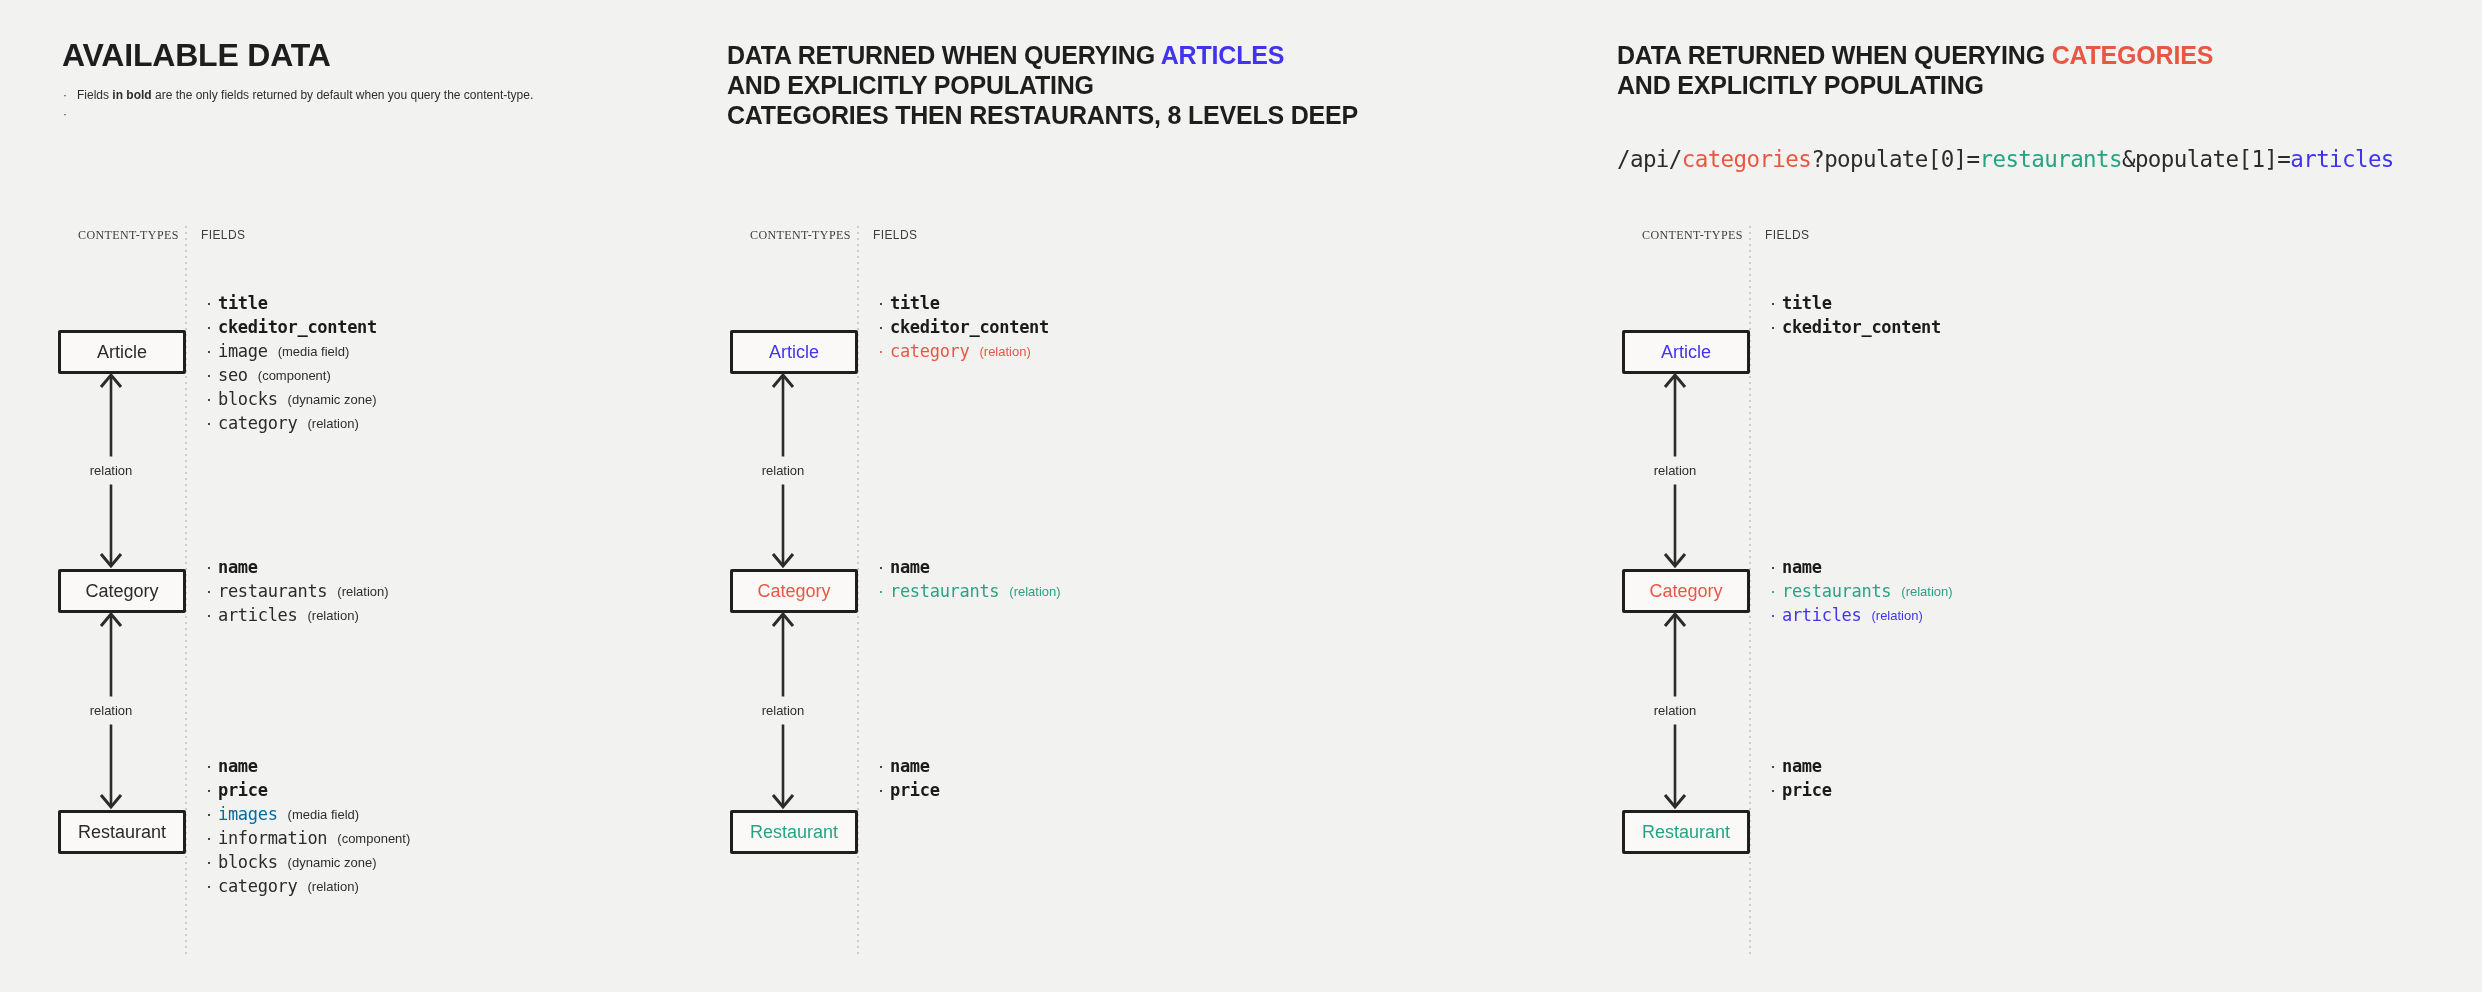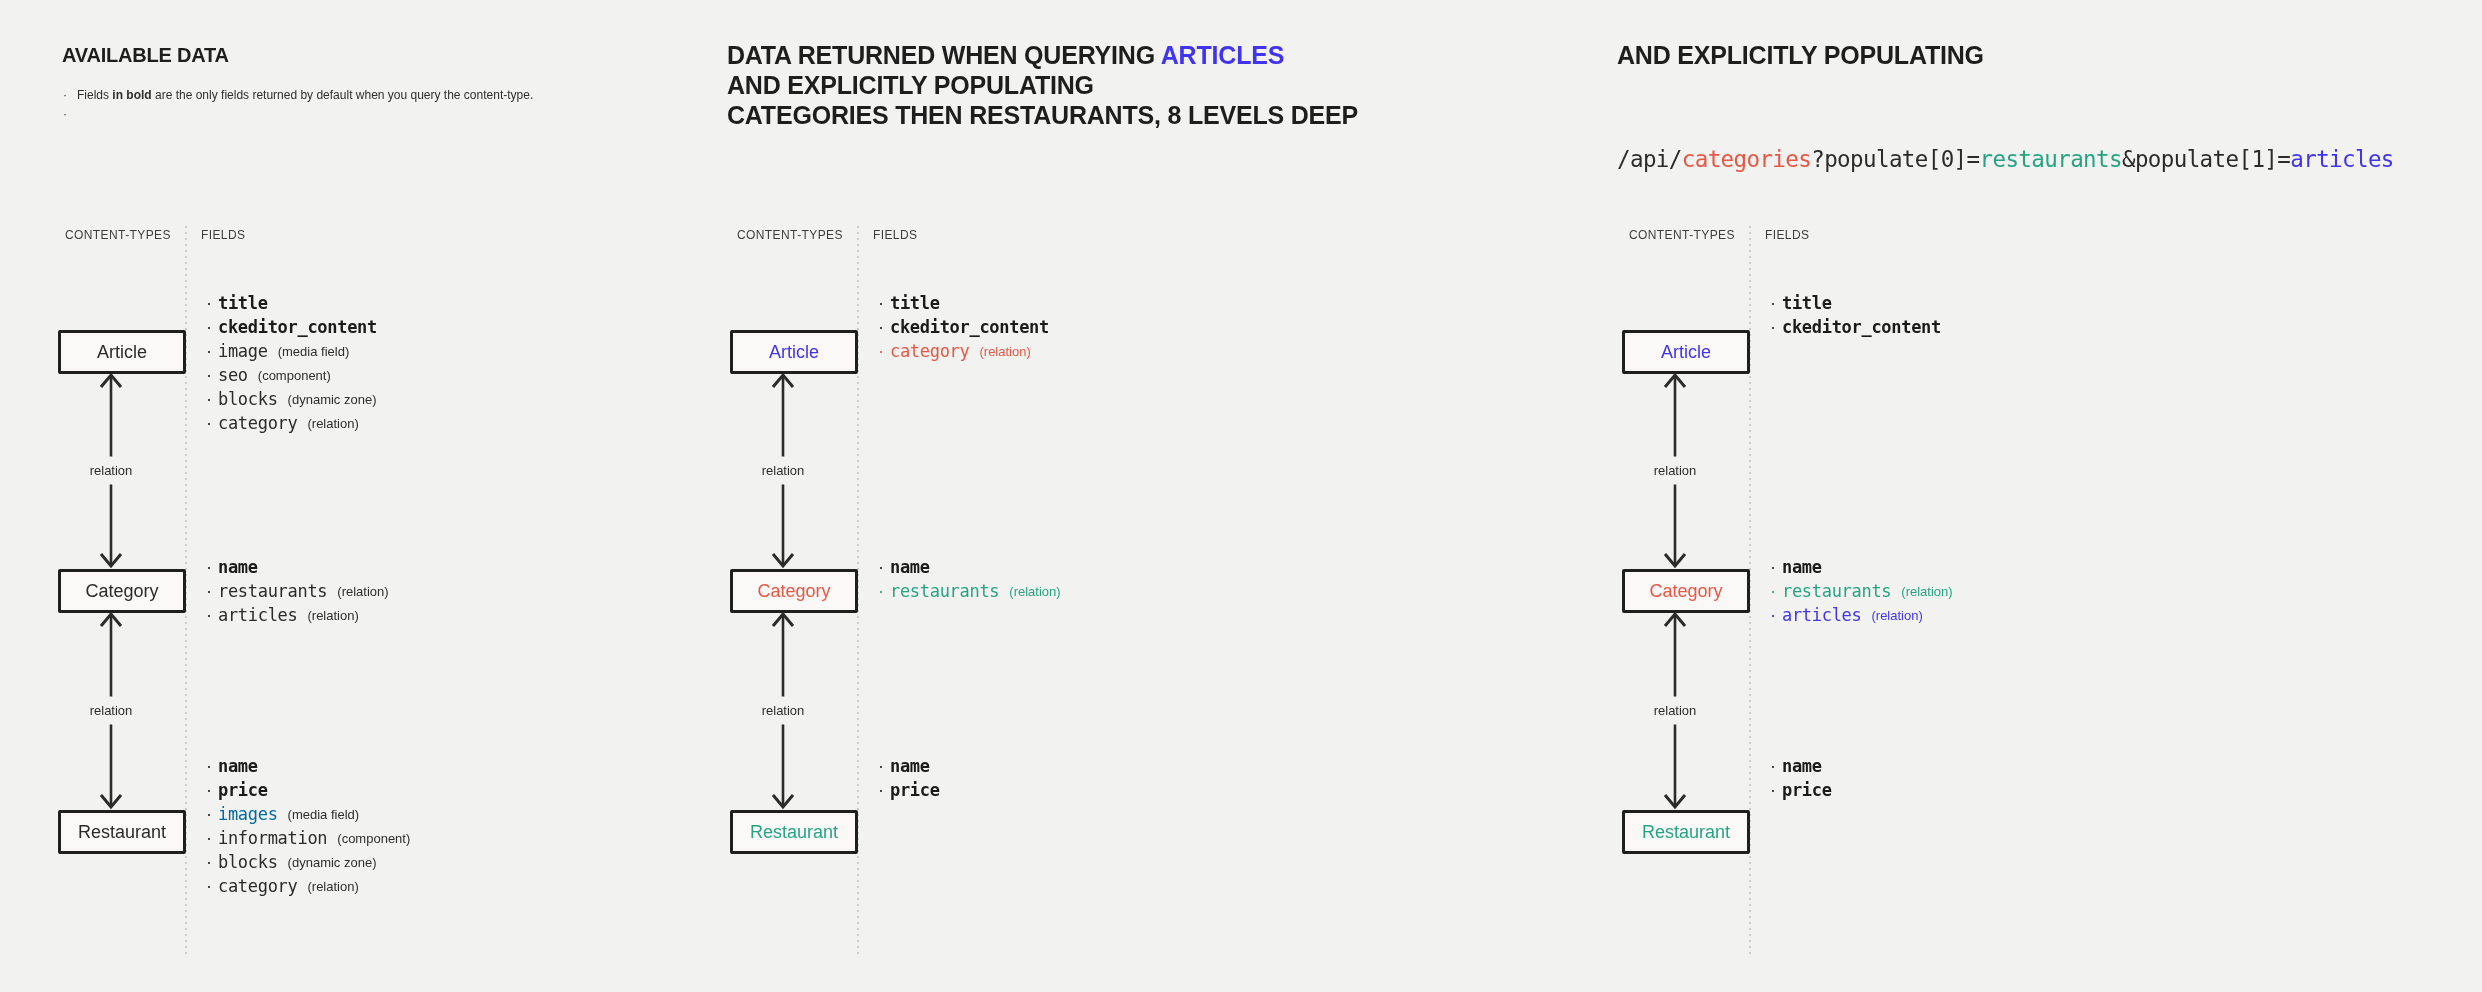--- a/index.html
+++ b/index.html
@@ -8,42 +8,42 @@
     background:#f2f2f1;
     font-family:"Liberation Sans",sans-serif;
     color:#1e1e1e;
   }
   .panel{position:absolute;top:40px;}
   #panel-0{left:62px;width:630px;}
   #panel-1{left:727px;width:880px;}
   #panel-2{left:1617px;width:862px;}
 
   .panel-title{margin:0;font-weight:700;font-size:25px;line-height:30px;letter-spacing:-0.2px;color:#1e1e1e;}
-  #panel-0 .panel-title{font-size:20px;}
+  #panel-0 .panel-title{font-size:32px;}
   .title-line{white-space:nowrap;}
 
   .panel-notes{position:absolute;top:46px;left:1px;}
   .note{display:flex;line-height:19px;font-size:12px;color:#2e2e2e;}
   .note-bullet{width:14px;flex:none;}
   .note-text{white-space:nowrap;}
   .nb{font-weight:700;}
 
   .panel-query{
     position:absolute;top:106px;left:0;
     font-family:"DejaVu Sans Mono","Liberation Mono",monospace;
     font-size:22.5px;letter-spacing:-0.6px;color:#2b2b2b;white-space:nowrap;
   }
 
   .diagram{position:absolute;top:188px;width:640px;height:745px;}
   #panel-0 .diagram{left:-4px;}
   #panel-1 .diagram{left:3px;}
   #panel-2 .diagram{left:5px;}
 
   .col-header{position:absolute;top:0;font-size:12px;letter-spacing:0.4px;color:#3d3d3d;white-space:nowrap;}
-  .col-header.ct{left:7px;}
+  .col-header.ct{left:20px;font-family:Liberation Serif, serif;}
   .col-header.f{left:143px;}
 
   .divider{
     position:absolute;left:127px;top:-2px;height:732px;width:2px;
     background:repeating-linear-gradient(to bottom,#cdcdcd 0 2px,transparent 2px 6px);
   }
 
   .ct-box{
     position:absolute;left:0;width:128px;height:44px;box-sizing:border-box;
     border:3px solid #1f1f1f;border-radius:2px;background:#faf9f8;
@@ -247,20 +247,21 @@
       <div class="arrow" style="top: 383px; height: 199px;"><svg width="26" height="199" viewBox="0 0 26 199">
           <line x1="13" y1="3" x2="13" y2="85.5" stroke="#2b2b2b" stroke-width="2.6"></line>
           <line x1="13" y1="113.5" x2="13" y2="196" stroke="#2b2b2b" stroke-width="2.6"></line>
           <polyline points="3,15 13,3 23,15" fill="none" stroke="#2b2b2b" stroke-width="3"></polyline>
           <polyline points="3,184 13,196 23,184" fill="none" stroke="#2b2b2b" stroke-width="3"></polyline>
         </svg><span class="relation-label" style="top: 91.5px;">relation</span></div>
     </div>
   </section>
 <section class="panel" id="panel-2">
   <h2 class="panel-title">
+      <div class="title-line"><span style="color: rgb(30, 30, 30);">DATA RETURNED WHEN QUERYING </span><span style="color: rgb(232, 87, 68);">CATEGORIES</span></div>
       <div class="title-line"><span style="color: rgb(30, 30, 30);">AND EXPLICITLY POPULATING</span></div>
     </h2>
 <div class="panel-query"><span>/api/</span><span style="color: rgb(232, 87, 68);">categories</span><span>?populate[0]=</span><span style="color: rgb(38, 164, 130);">restaurants</span><span>&amp;populate[1]=</span><span style="color: rgb(65, 51, 238);">articles</span></div>
     <div class="diagram">
       <span class="col-header ct">CONTENT-TYPES</span>
       <span class="col-header f">FIELDS</span>
       <div class="divider"></div>
       <div class="ct-box" style="top: 102px;">
         <span class="ct-label" style="color: rgb(65, 51, 238);">Article</span>
       </div>

